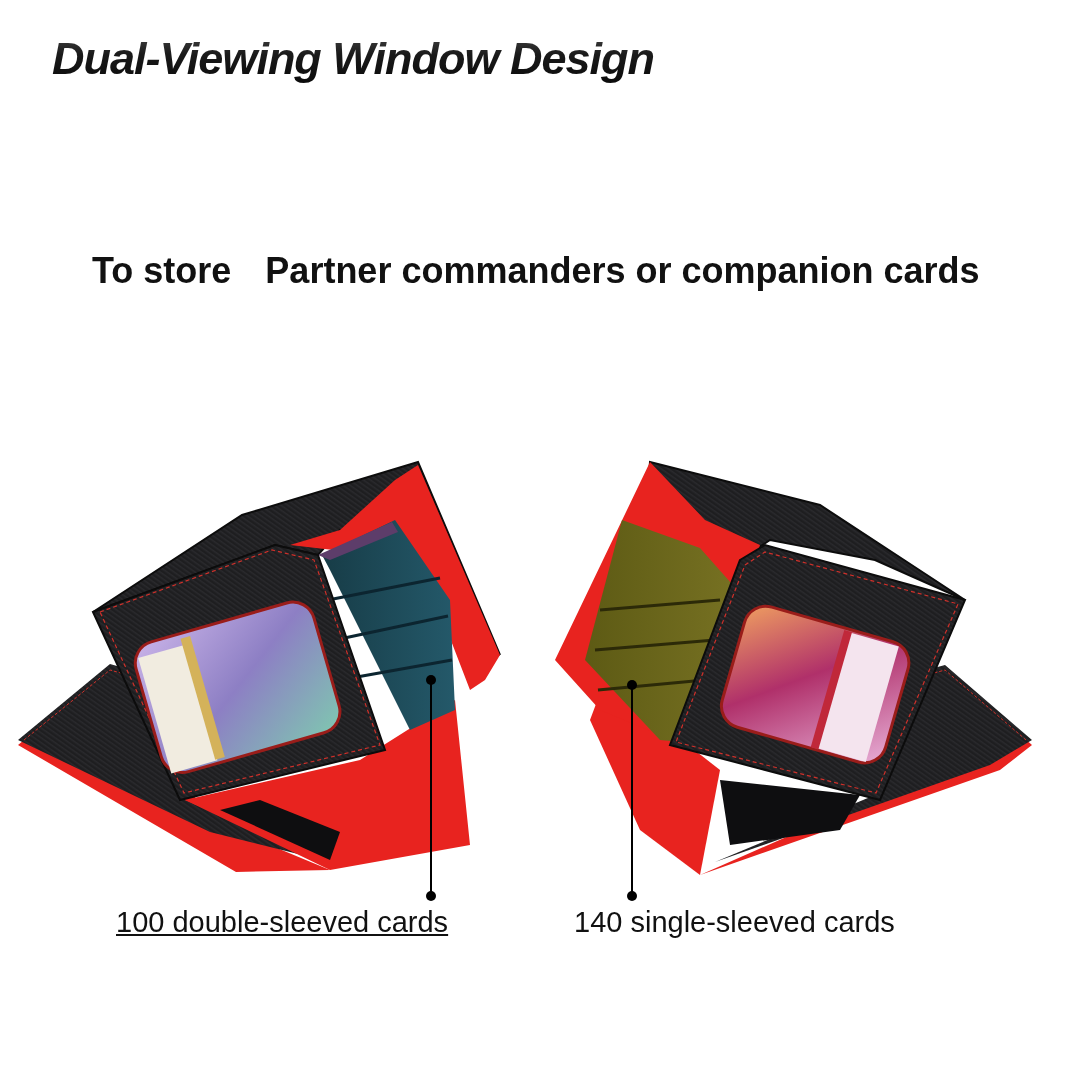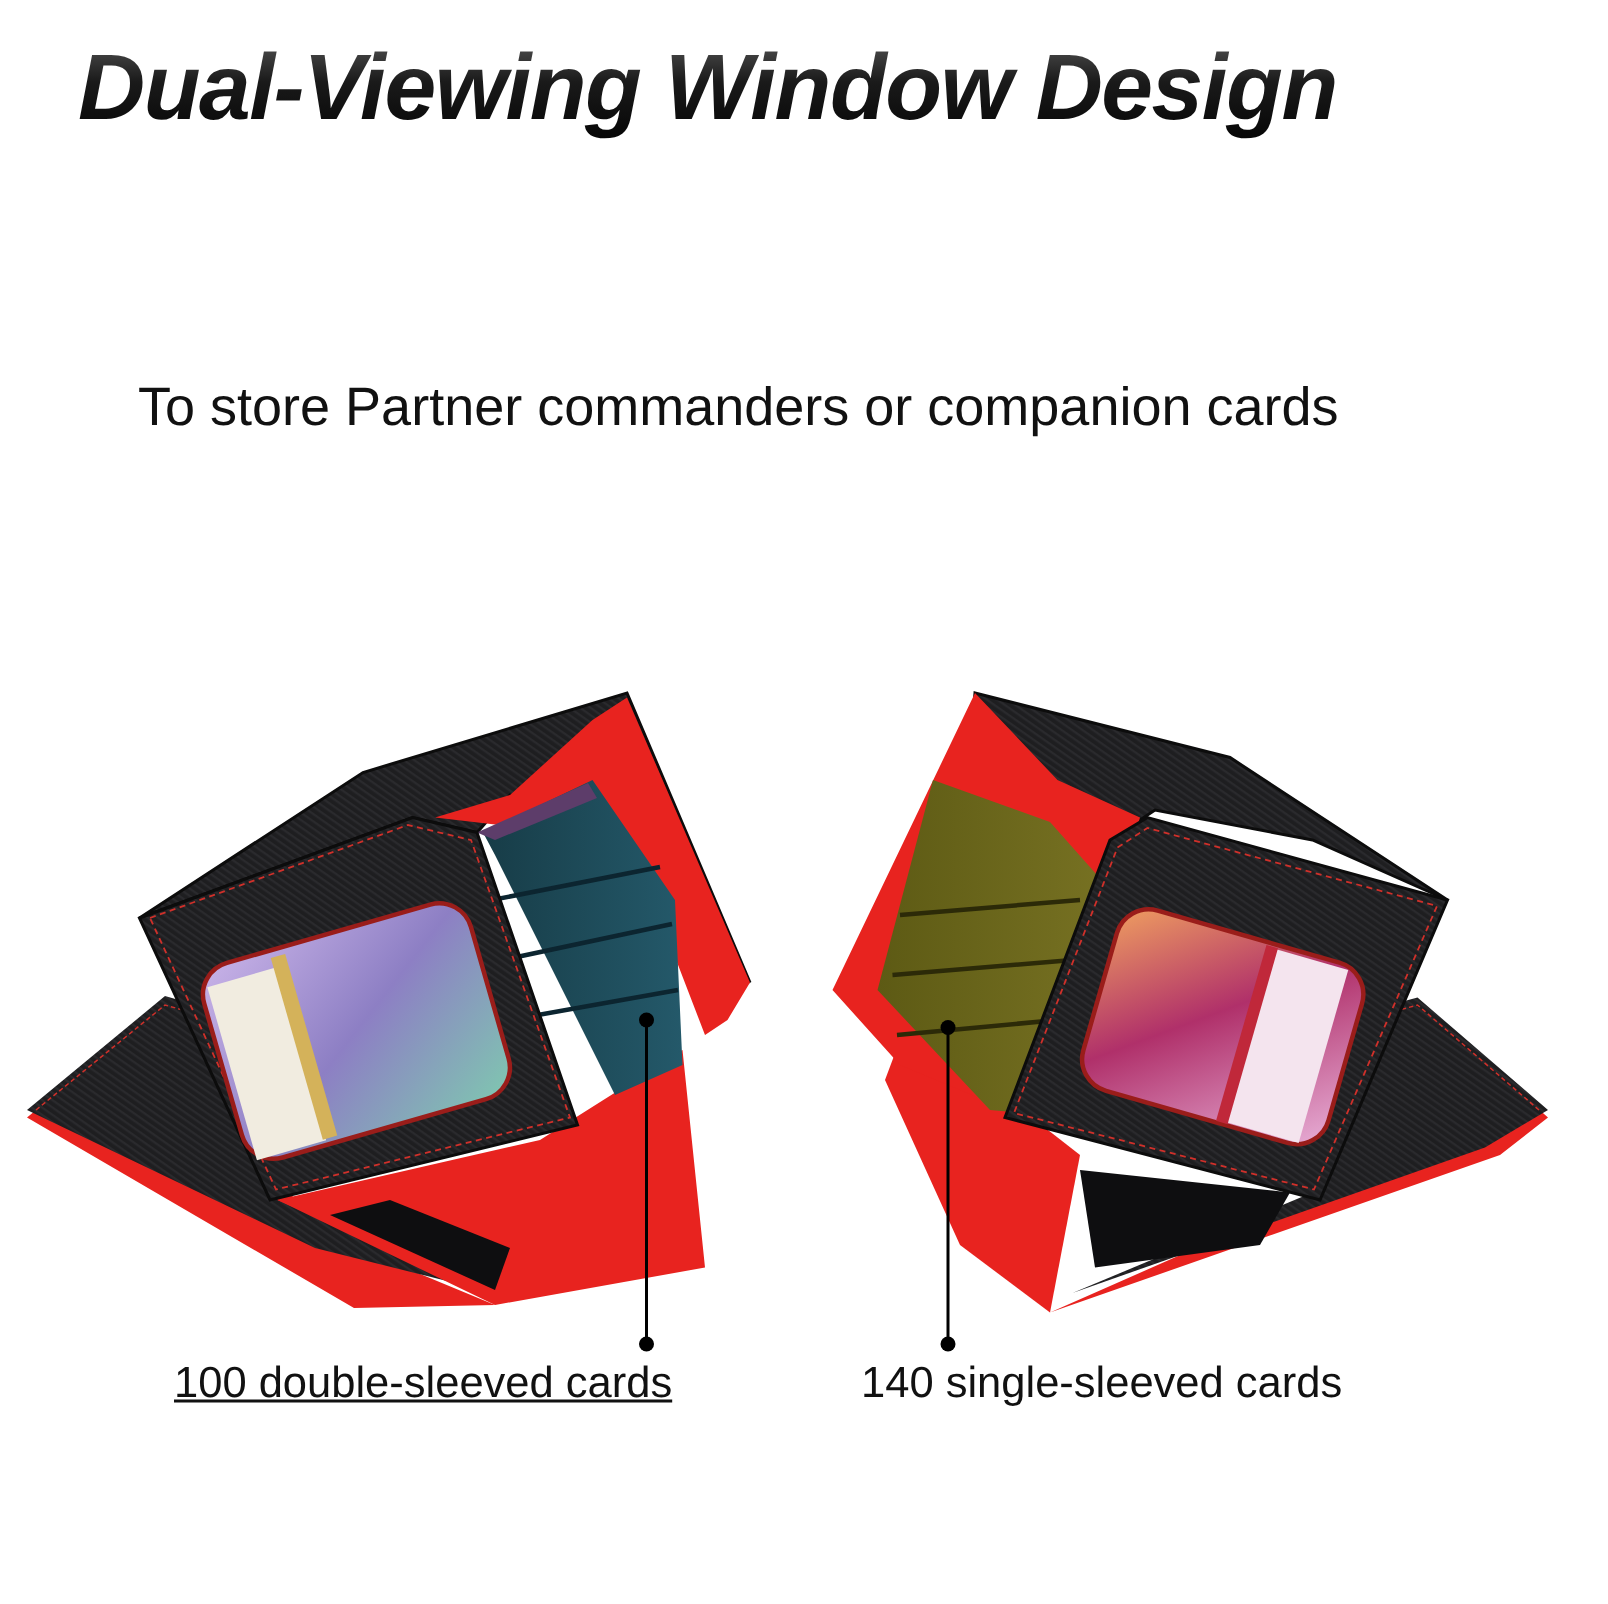--- a/index.html
+++ b/index.html
@@ -1,31 +1,31 @@
 <!DOCTYPE html>
 <html><head>
 <meta charset="utf-8">
 <style>
   html, body { margin: 0; padding: 0; background: #ffffff; }
   body { width: 1072px; height: 1069px; position: relative; overflow: hidden; font-family: "Liberation Sans", sans-serif; }
   .title {
     position: absolute; left: 52px; top: 14px;
     font-family: "Liberation Sans", sans-serif;
     font-weight: bold; font-style: italic;
-    font-size: 62px; letter-spacing: -1px; line-height: 90px;
+    font-size: 45px; letter-spacing: -1px; line-height: 90px;
     background: linear-gradient(180deg, #6a6a6a 0%, #1a1a1a 45%, #000000 100%);
     -webkit-background-clip: text; background-clip: text;
     color: transparent; white-space: nowrap;
   }
   .subtitle {
     position: absolute; left: 92px; top: 249px;
     font-size: 36px; line-height: 44px; color: #111111; white-space: nowrap;
   }
-  .subtitle .plain { font-weight: normal; }
-  .subtitle .bold { font-weight: normal; }
+  .subtitle .plain { font-weight: bold; }
+  .subtitle .bold { font-weight: bold; margin-left: 24px; }
   .label {
     position: absolute; top: 903px; font-size: 29px; line-height: 38px; color: #111111; white-space: nowrap;
   }
   .label.left { left: 116px; text-decoration: underline; }
   .label.right { left: 574px; }
   .art { position: absolute; left: 0; top: 0; width: 1072px; height: 1069px; }
 </style>
 </head>
 <body>
 

